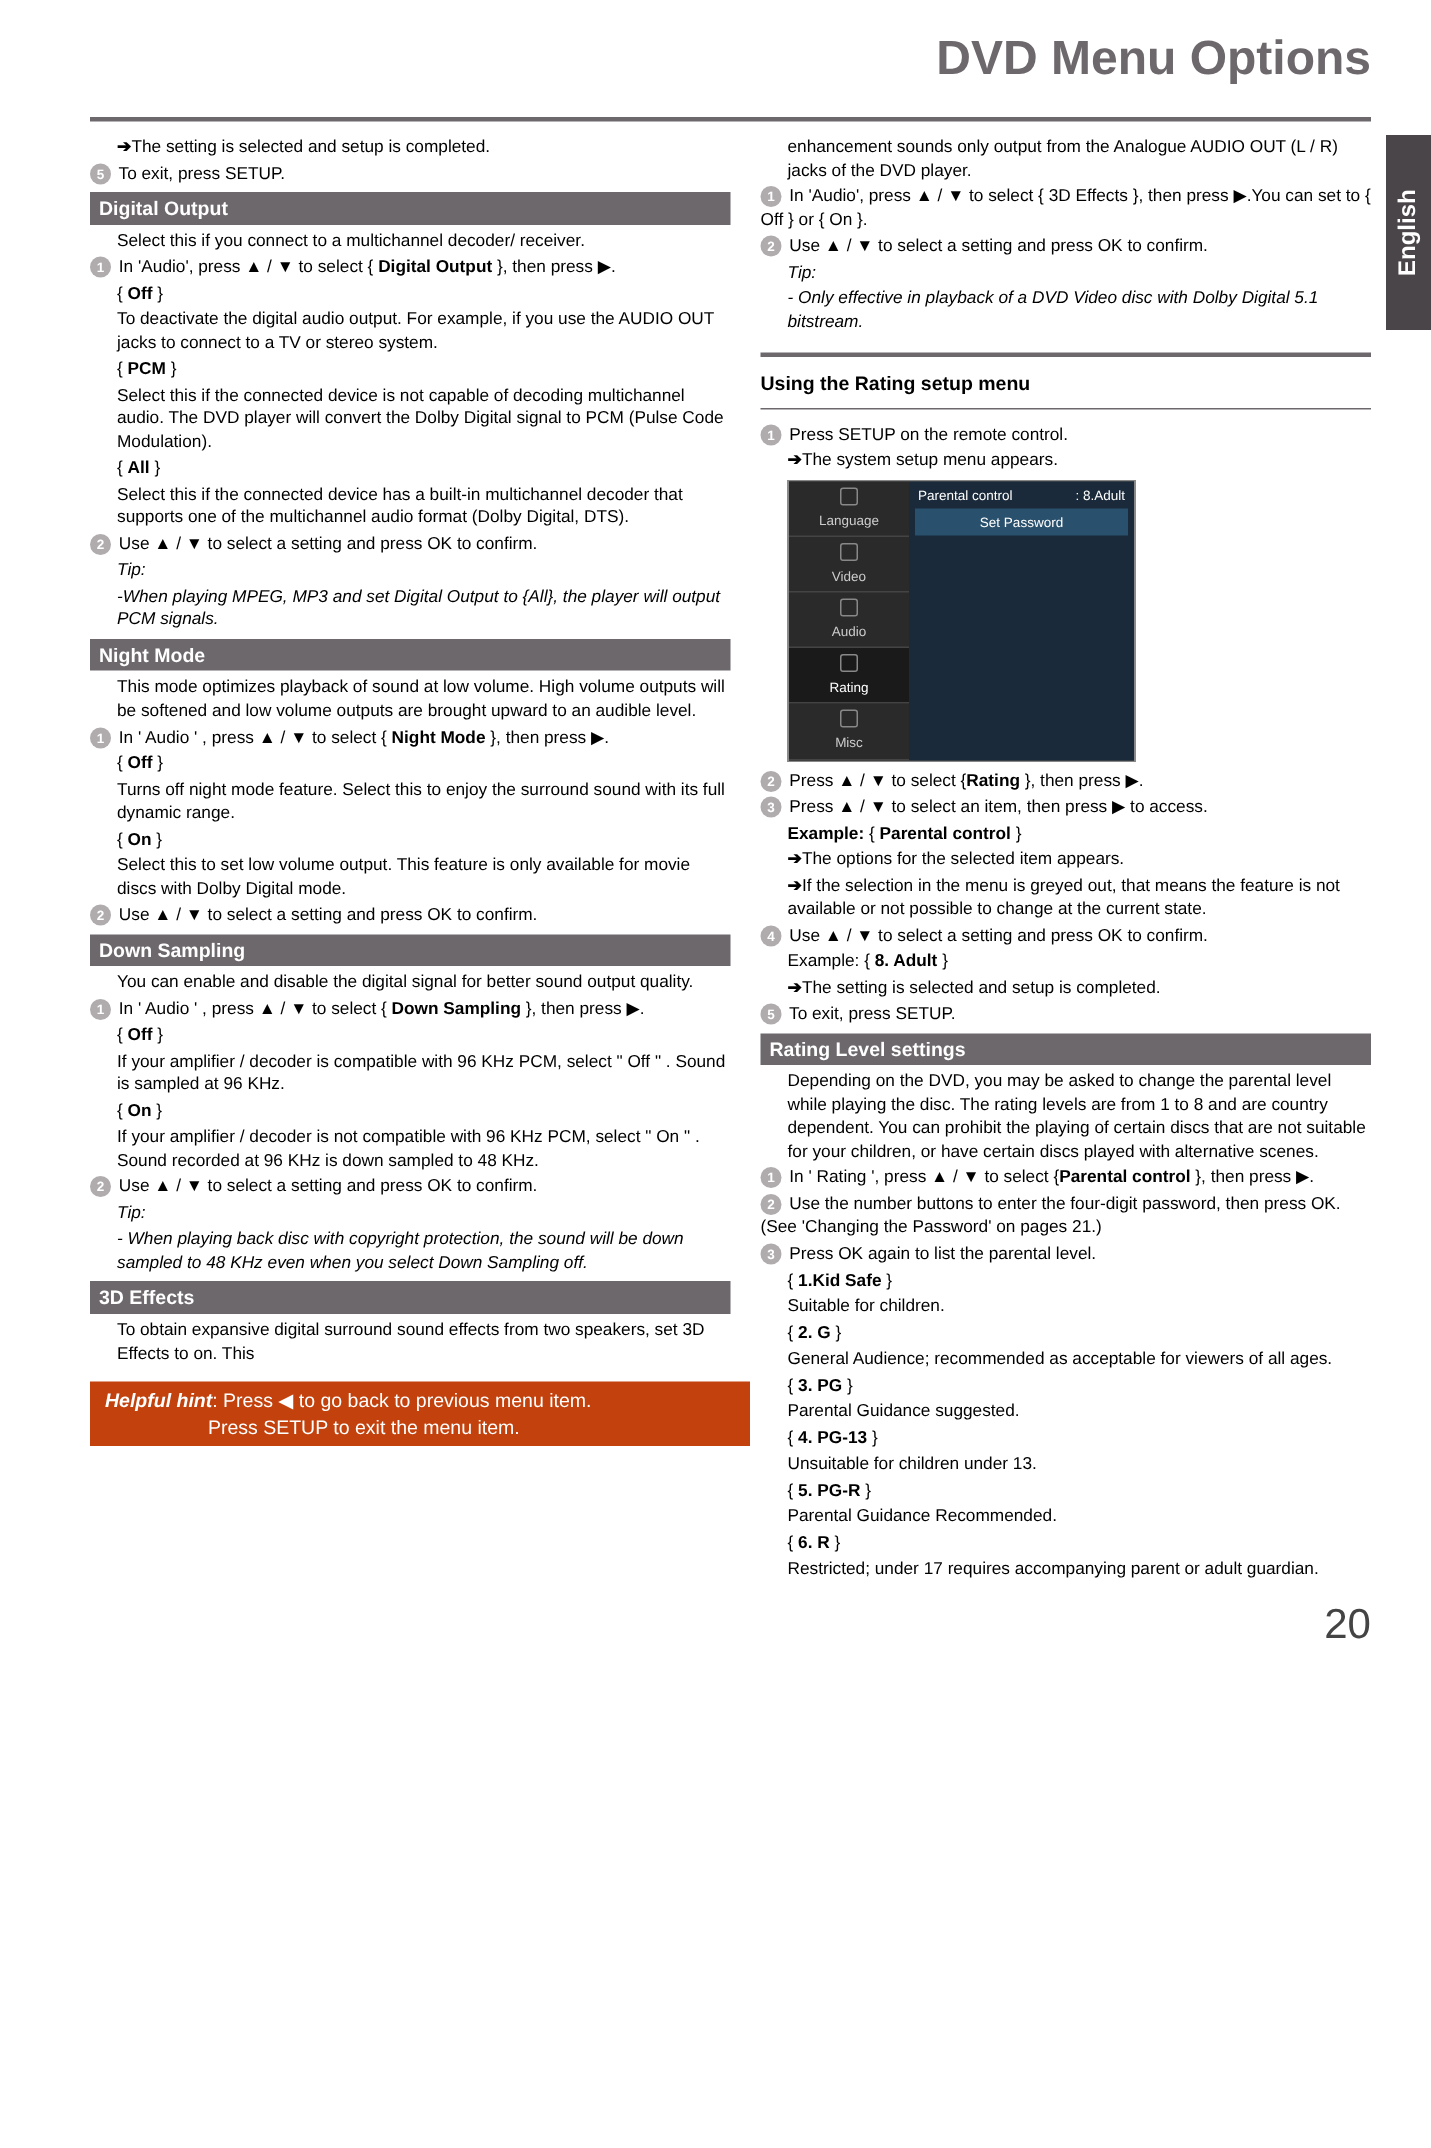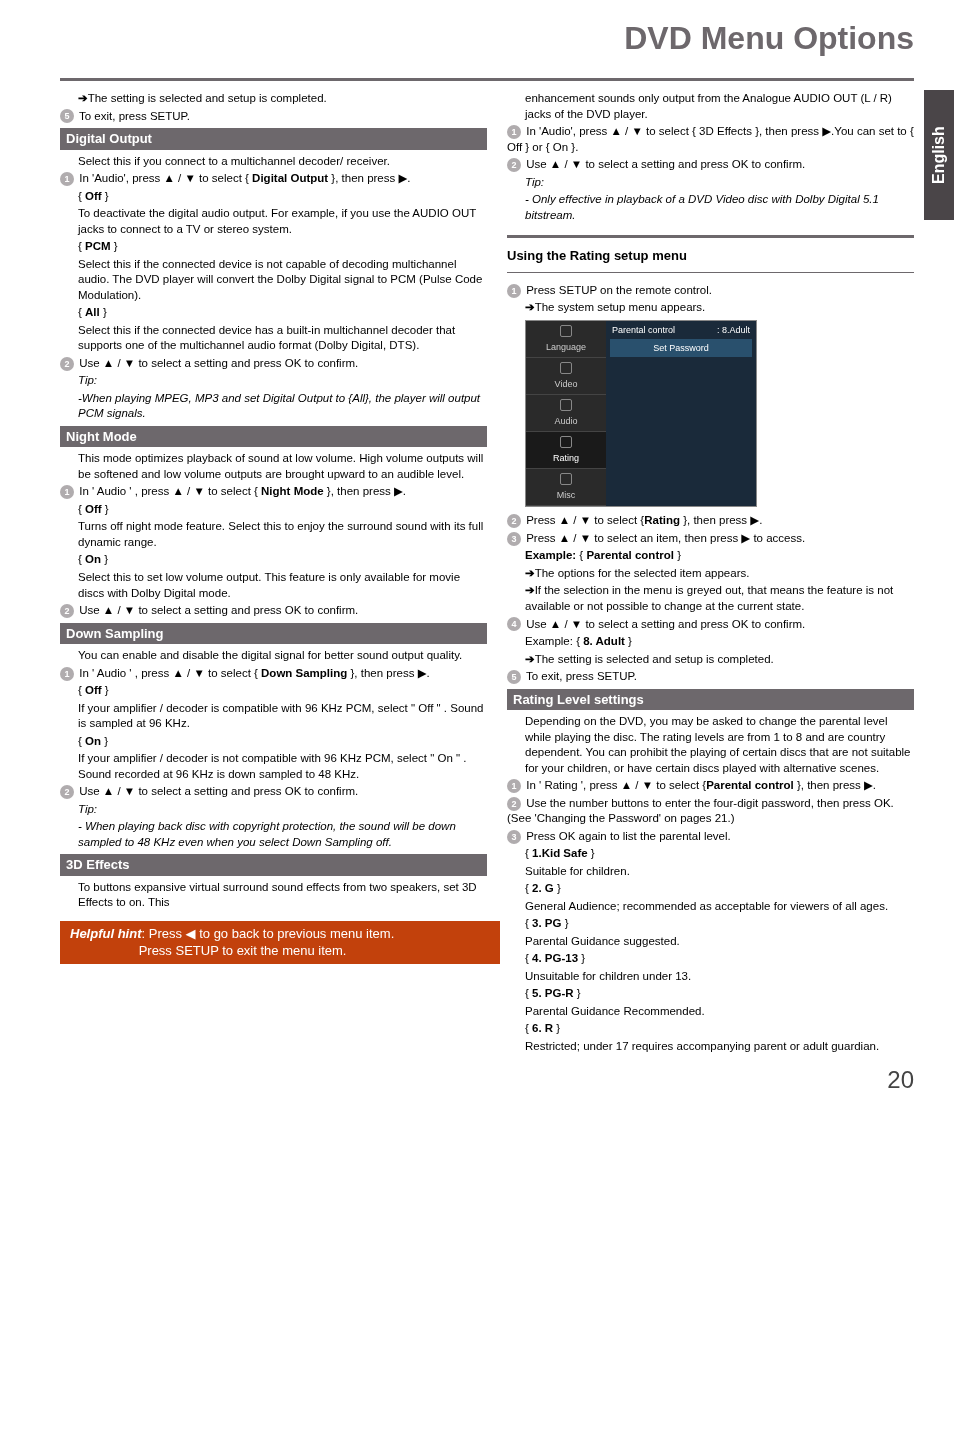--- a/index.html
+++ b/index.html
@@ -83,21 +83,21 @@
   .hint-box {
     background: #c2410c;
     color: #fff;
     padding: 4px 10px;
     margin: 10px 0 0 0;
     font-size: 13px;
     width: 420px;
   }
   .pagenum {
     text-align: right;
-    font-size: 24px;
+    font-size: 28px;
     color: #444;
     margin-top: 10px;
   }
   .menu-mock {
     width: 230px;
     border: 1px solid #888;
     font-size: 9px;
     margin: 4px 0 6px 18px;
     display: flex;
     background: #222;
@@ -180,21 +180,21 @@
       <p><span class="num">1</span> <span>In ' Audio ' , press ▲ / ▼ to select { </span><span class="bold">Down Sampling</span><span> }, then press ▶.</span></p>
       <p class="indent">{ <span class="bold">Off</span> }</p>
       <p class="indent">If your amplifier / decoder is compatible with 96 KHz PCM, select " Off " . Sound is sampled at 96 KHz.</p>
       <p class="indent">{ <span class="bold">On</span> }</p>
       <p class="indent">If your amplifier / decoder is not compatible with 96 KHz PCM, select " On " . Sound recorded at 96 KHz is down sampled to 48 KHz.</p>
       <p><span class="num">2</span> <span>Use ▲ / ▼ to select a setting and press OK to confirm.</span></p>
       <p class="indent italic">Tip:</p>
       <p class="indent italic">- When playing back disc with copyright protection, the sound will be down sampled to 48 KHz even when you select Down Sampling off.</p>
 
       <div class="section-head">3D Effects</div>
-      <p class="indent">To buttons expansive virtual surround sound effects from two speakers, set 3D Effects to on. This</p>
+      <p class="indent">To obtain expansive digital surround sound effects from two speakers, set 3D Effects to on. This</p>
 
       <div class="hint-box">
         <span class="italic bold">Helpful hint</span><span>:  Press ◀ to go back to previous menu item.</span><br>
         &nbsp;&nbsp;&nbsp;&nbsp;&nbsp;&nbsp;&nbsp;&nbsp;&nbsp;&nbsp;&nbsp;&nbsp;&nbsp;&nbsp;&nbsp;&nbsp;&nbsp;&nbsp;&nbsp;<span>Press SETUP to exit the menu item.</span>
       </div>
     </div>
 
     <div class="col">
       <p class="indent">enhancement sounds only output from the Analogue AUDIO OUT (L / R) jacks of the DVD player.</p>
       <p><span class="num">1</span> <span>In 'Audio', press ▲ / ▼ to select { 3D Effects }, then press ▶.You can set to { Off } or { On }.</span></p>

